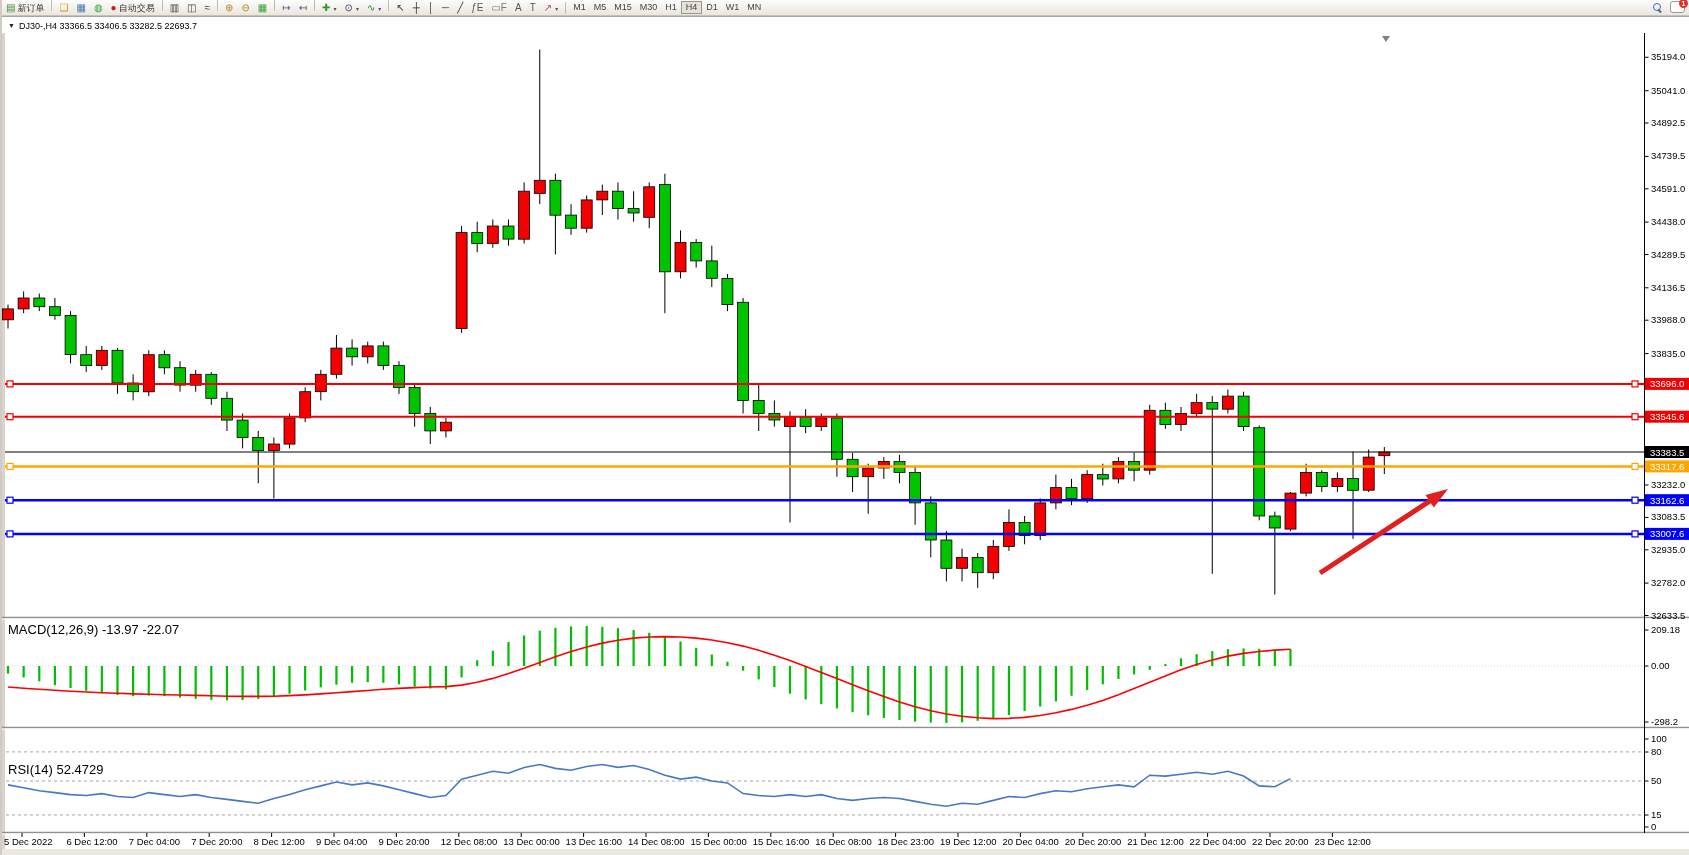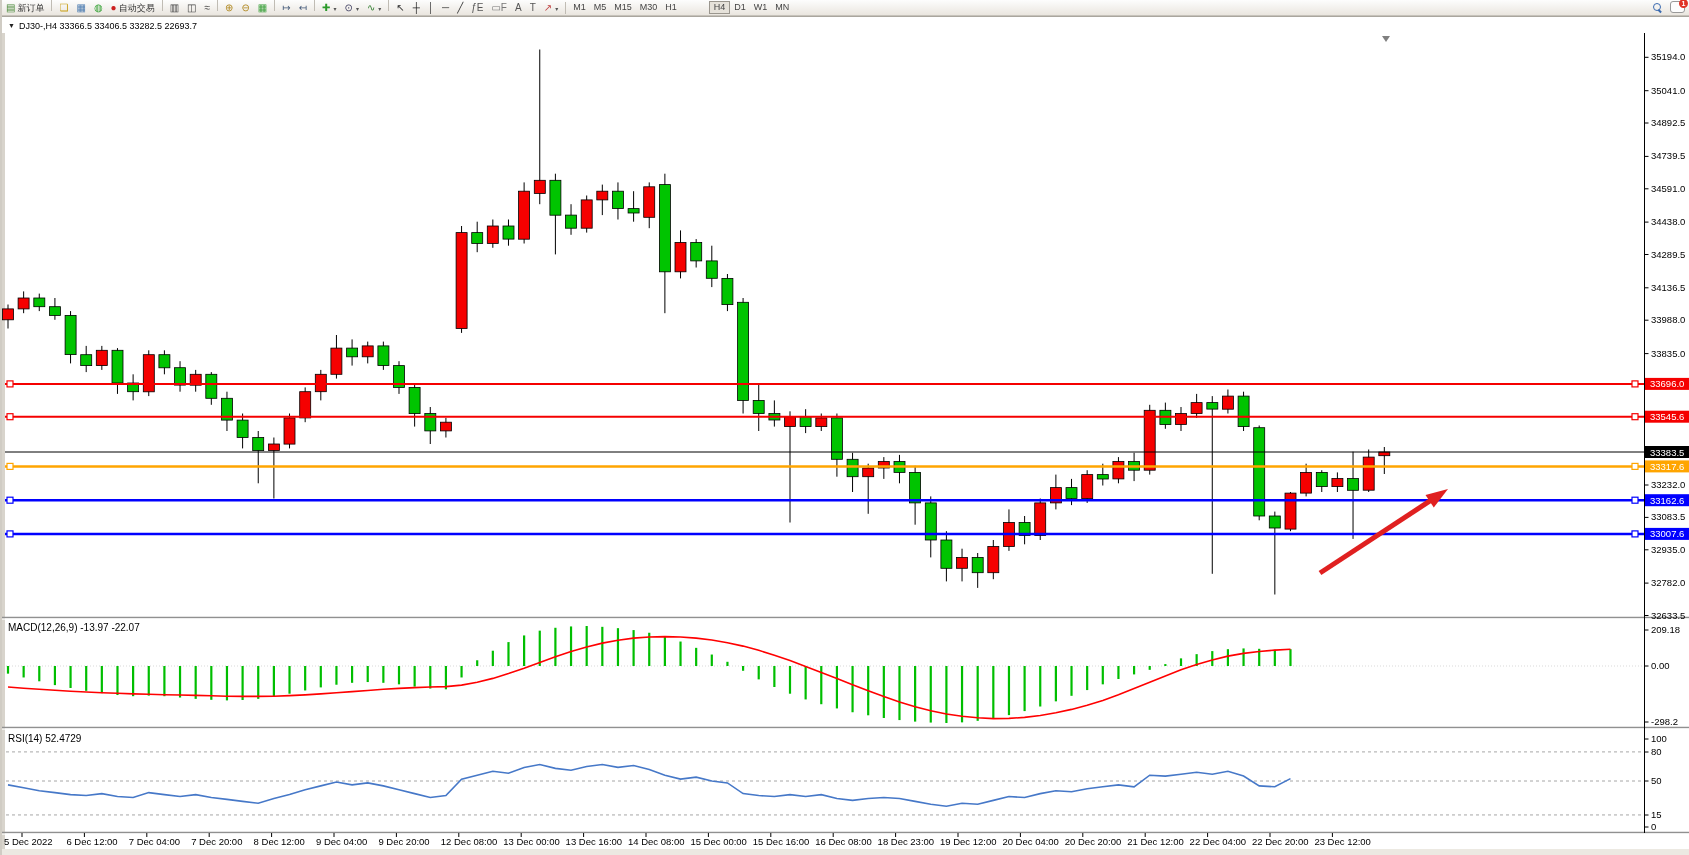--- a/index.html
+++ b/index.html
@@ -7,34 +7,34 @@
           font-family:"Liberation Sans",sans-serif;border-left:2px solid #d0ccc4;}
   
   .toolbar{position:absolute;left:0;top:0;width:1689px;height:15px;
            background:linear-gradient(#fdfdfd,#eae6df);border-bottom:1px solid #c6c2ba;
            display:flex;align-items:center;font-size:9px;color:#333;white-space:nowrap;}
   .tb-btn{display:inline-flex;align-items:center;gap:2px;padding:0 4px;height:15px;cursor:default;}
   .tb-btn .g{font-size:10px;line-height:10px;}
   .tb-sep{display:inline-block;width:1px;height:12px;background:#c0bcb4;margin:0 3px;}
   .tb-dd{font-size:6px;color:#555;margin-left:1px;}
   .tf-btn{display:inline-block;padding:0 4px;height:13px;line-height:13px;font-size:9px;color:#444;}
-  .tf-btn.active{border:1px solid #9a968e;background:#e6e2da;height:11px;line-height:11px;margin-left:28px;}
+  .tf-btn.active{border:1px solid #9a968e;background:#e6e2da;height:11px;line-height:11px;}
   .tb-right{position:absolute;right:6px;top:1px;display:flex;align-items:center;gap:8px;}
   .mag{position:relative;width:9px;height:9px;}
   .mag .lens{position:absolute;left:0;top:0;width:6px;height:6px;border:1.5px solid #3a6ab0;border-radius:50%;}
   .mag .tail{position:absolute;left:6px;top:6px;width:4px;height:1.5px;background:#3a6ab0;transform:rotate(45deg);transform-origin:0 0;}
   .bubble{position:relative;width:13px;height:10px;border:1px solid #999;border-radius:3px;background:#fdfdfd;}
   .badge{position:absolute;right:-4px;top:-3px;width:9px;height:9px;border-radius:50%;background:#e03224;
          color:#fff;font-size:7px;line-height:9px;text-align:center;font-weight:bold;}
   
   .titlebar{position:absolute;left:0;top:16px;width:1689px;height:17px;background:#fff;
             border-top:1px solid #aaa69e;display:flex;align-items:center;font-size:9px;color:#000;}
   .titlebar .tri{font-size:7px;margin:0 4px 0 6px;color:#222;}
   
-  .panel-label{position:absolute;left:6px;font-size:10px;color:#000;z-index:5;}
+  .panel-label{position:absolute;left:6px;font-size:13px;color:#000;z-index:5;}
   svg text{font-family:"Liberation Sans",sans-serif;}
 </style>
 </head>
 <body>
 
 <div class="screen">
 
   <div class="toolbar">
     <span id="tb-groups"><span class="tb-btn">
           <span class="g" style="color:#4a8a3a">▤</span>
@@ -109,21 +109,21 @@
   </div>
 
   <div class="titlebar">
     <span class="tri">▼</span>
     <span>DJ30-,H4  33366.5 33406.5 33282.5 22693.7</span>
   </div>
 
   <div class="panel-label" style="top:622px">
     <span>MACD(12,26,9)</span> <span>-13.97 -22.07</span>
   </div>
-  <div class="panel-label" style="top:733px">
+  <div class="panel-label" style="top:762px">
     <span>RSI(14)</span> <span>52.4729</span>
   </div>
 
   <svg id="chart" style="position:absolute;left:0;top:33px" width="1689" height="822" viewBox="0 33 1689 822">
       <rect x="0" y="33" width="1689" height="822" fill="#fff"></rect>
       <rect x="0" y="849" width="1689" height="6" fill="#ece9e2"></rect>
       <rect x="0" y="33" width="3" height="816" fill="#d8d4cc"></rect>
       <line x1="4" y1="666" x2="1642.5" y2="666" stroke="#c8c8c8" stroke-width="0.7" stroke-dasharray="1,2"></line>
       <line x1="4" y1="751.9" x2="1642.5" y2="751.9" stroke="#909090" stroke-width="0.8" stroke-dasharray="3,3"></line>
       <line x1="4" y1="781" x2="1642.5" y2="781" stroke="#909090" stroke-width="0.8" stroke-dasharray="3,3"></line>

